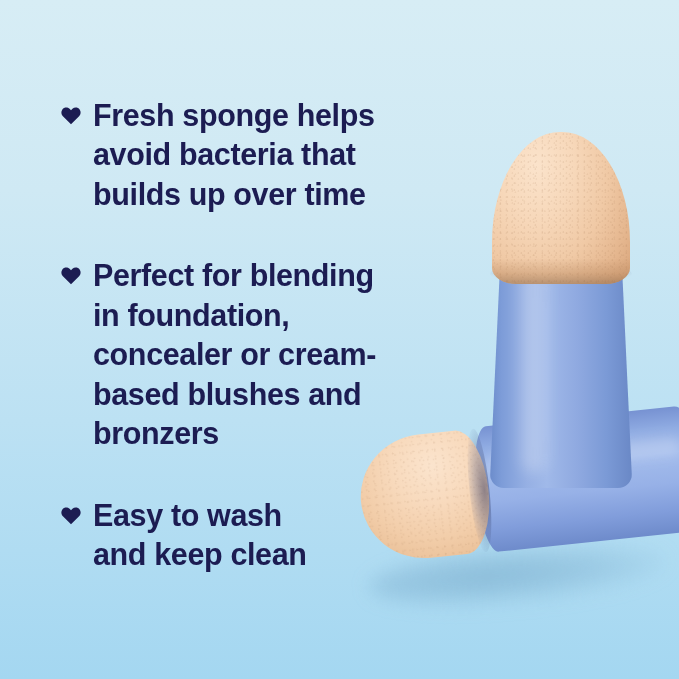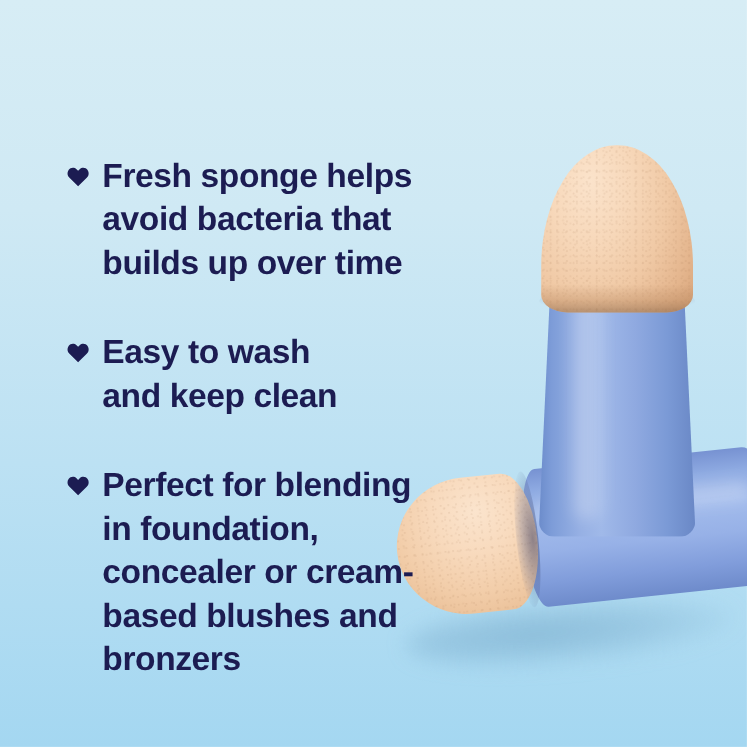--- a/index.html
+++ b/index.html
@@ -223,21 +223,20 @@
   }
 
   
   #bullet-list {
     position: absolute;
     left: 0;
     top: 0;
     width: 470px;
     padding: 96px 0 0 60px;
     box-sizing: border-box;
-    margin-top: 45px;
   }
   .bullet-item {
     display: flex;
     align-items: flex-start;
     margin-bottom: 42px;
   }
   .bullet-item:last-child { margin-bottom: 0; }
   .heart-icon {
     flex: 0 0 auto;
     width: 24px;
@@ -290,40 +289,40 @@
 
     <div class="bullet-item">
       <span class="heart-icon">
         <svg width="22" height="20" viewBox="0 0 24 22" aria-hidden="true">
           <path fill="currentColor" d="M12 21.2 3.1 12.5C1.1 10.5.8 7.2 2.5 4.9 4.4 2.3 8.1 2 10.4 4.2L12 5.8l1.6-1.6c2.3-2.2 6-1.9 7.9.7 1.7 2.3 1.4 5.6-.6 7.6L12 21.2z"></path>
         </svg>
       </span>
       <div class="bullet-text">Fresh sponge helps
 avoid bacteria that
 builds up over time</div>
-    </div>
-
-    <div class="bullet-item">
-      <span class="heart-icon">
-        <svg width="22" height="20" viewBox="0 0 24 22" aria-hidden="true">
-          <path fill="currentColor" d="M12 21.2 3.1 12.5C1.1 10.5.8 7.2 2.5 4.9 4.4 2.3 8.1 2 10.4 4.2L12 5.8l1.6-1.6c2.3-2.2 6-1.9 7.9.7 1.7 2.3 1.4 5.6-.6 7.6L12 21.2z"></path>
-        </svg>
-      </span>
-      <div class="bullet-text">Easy to wash
-and keep clean</div>
     </div>
 
     <div class="bullet-item">
       <span class="heart-icon">
         <svg width="22" height="20" viewBox="0 0 24 22" aria-hidden="true">
           <path fill="currentColor" d="M12 21.2 3.1 12.5C1.1 10.5.8 7.2 2.5 4.9 4.4 2.3 8.1 2 10.4 4.2L12 5.8l1.6-1.6c2.3-2.2 6-1.9 7.9.7 1.7 2.3 1.4 5.6-.6 7.6L12 21.2z"></path>
         </svg>
       </span>
       <div class="bullet-text">Perfect for blending
 in foundation,
 concealer or cream-
 based blushes and
 bronzers</div>
     </div>
 
+    <div class="bullet-item">
+      <span class="heart-icon">
+        <svg width="22" height="20" viewBox="0 0 24 22" aria-hidden="true">
+          <path fill="currentColor" d="M12 21.2 3.1 12.5C1.1 10.5.8 7.2 2.5 4.9 4.4 2.3 8.1 2 10.4 4.2L12 5.8l1.6-1.6c2.3-2.2 6-1.9 7.9.7 1.7 2.3 1.4 5.6-.6 7.6L12 21.2z"></path>
+        </svg>
+      </span>
+      <div class="bullet-text">Easy to wash
+and keep clean</div>
+    </div>
+
   </div>
 
 </div>
 
 </body></html>

